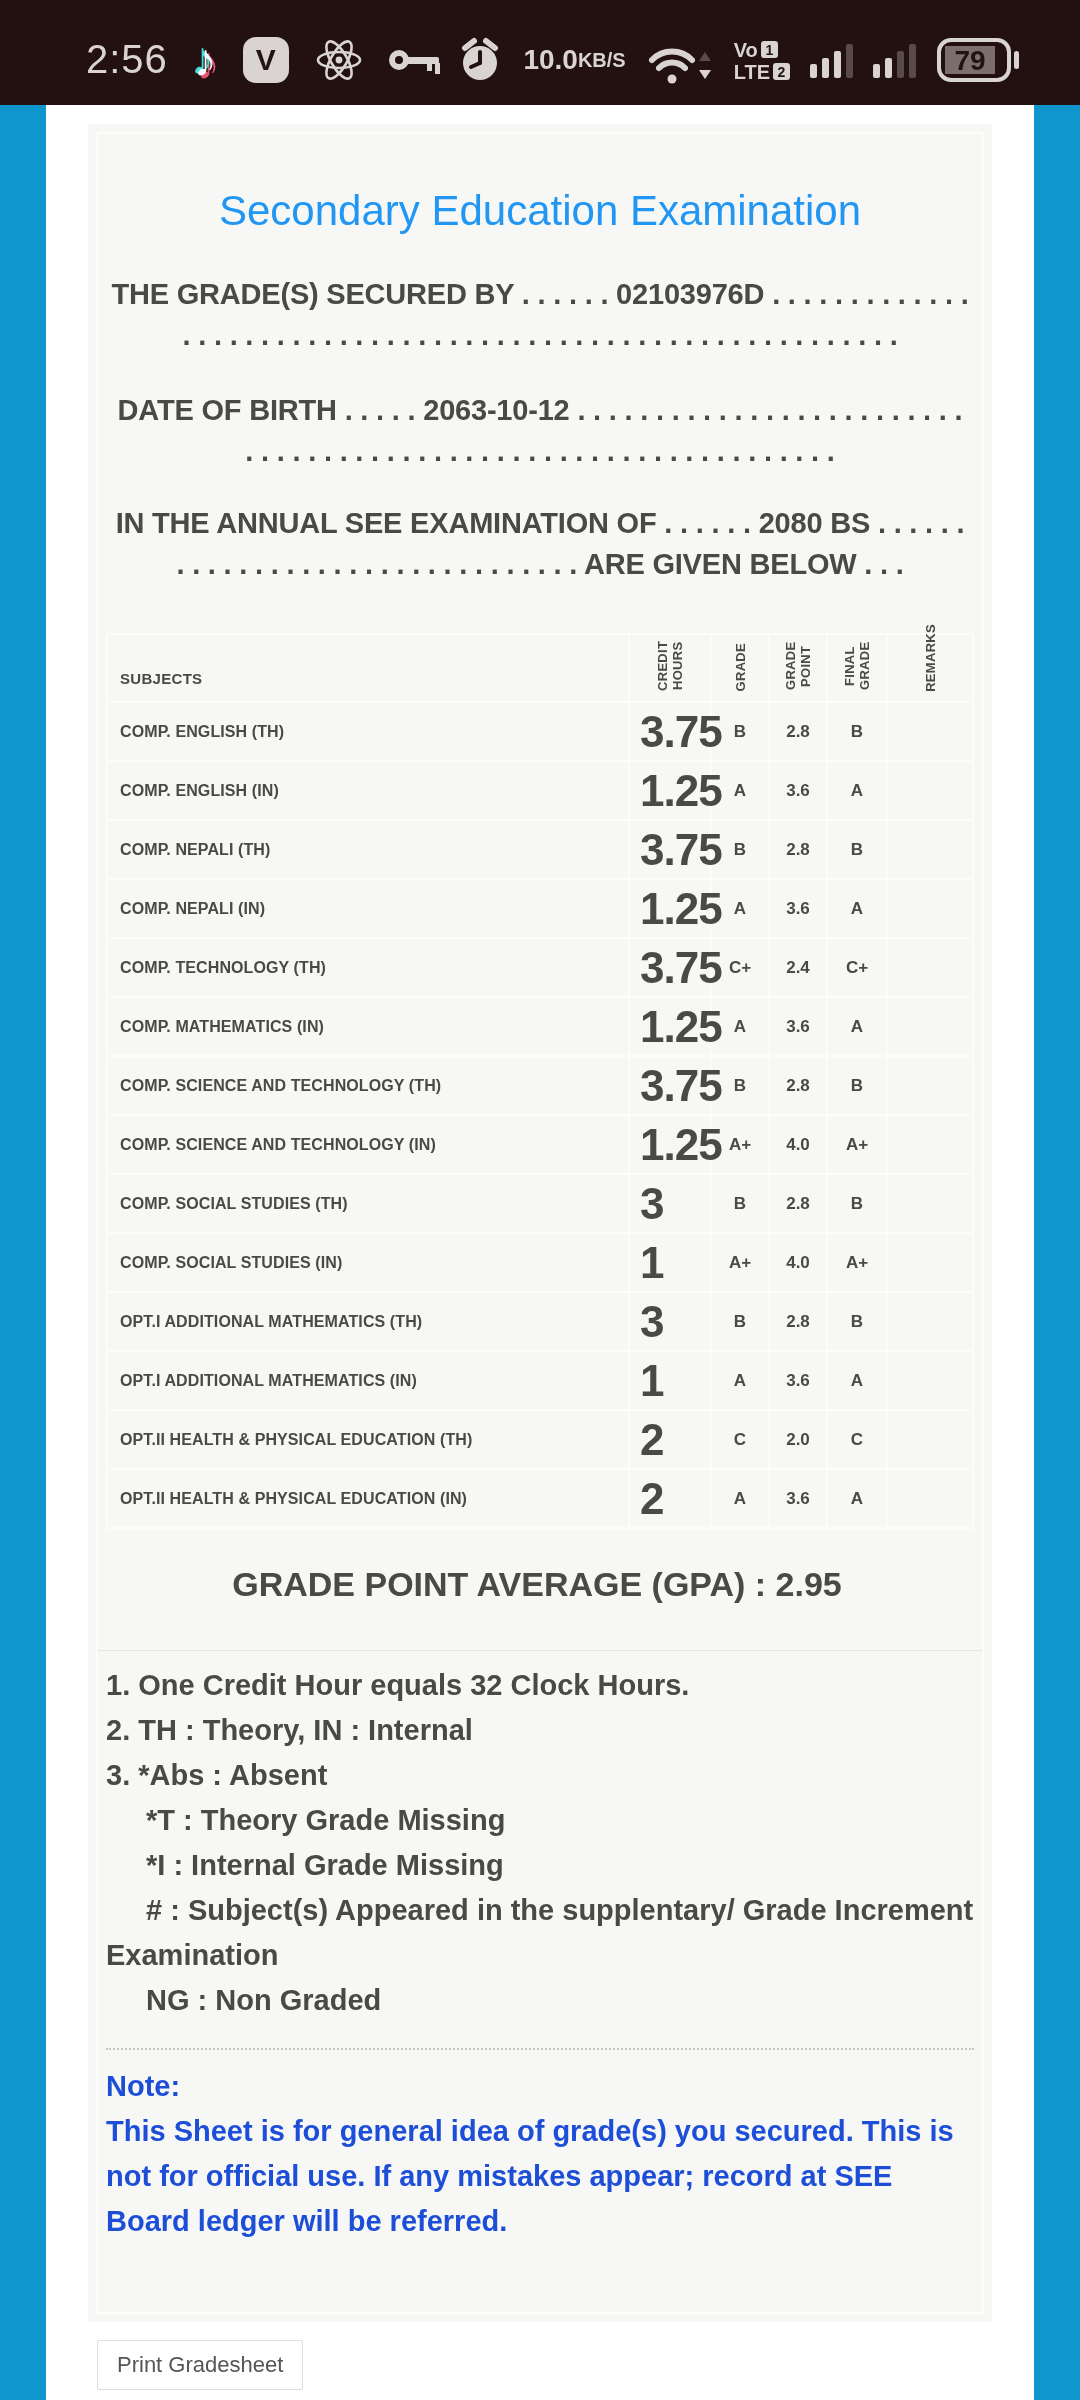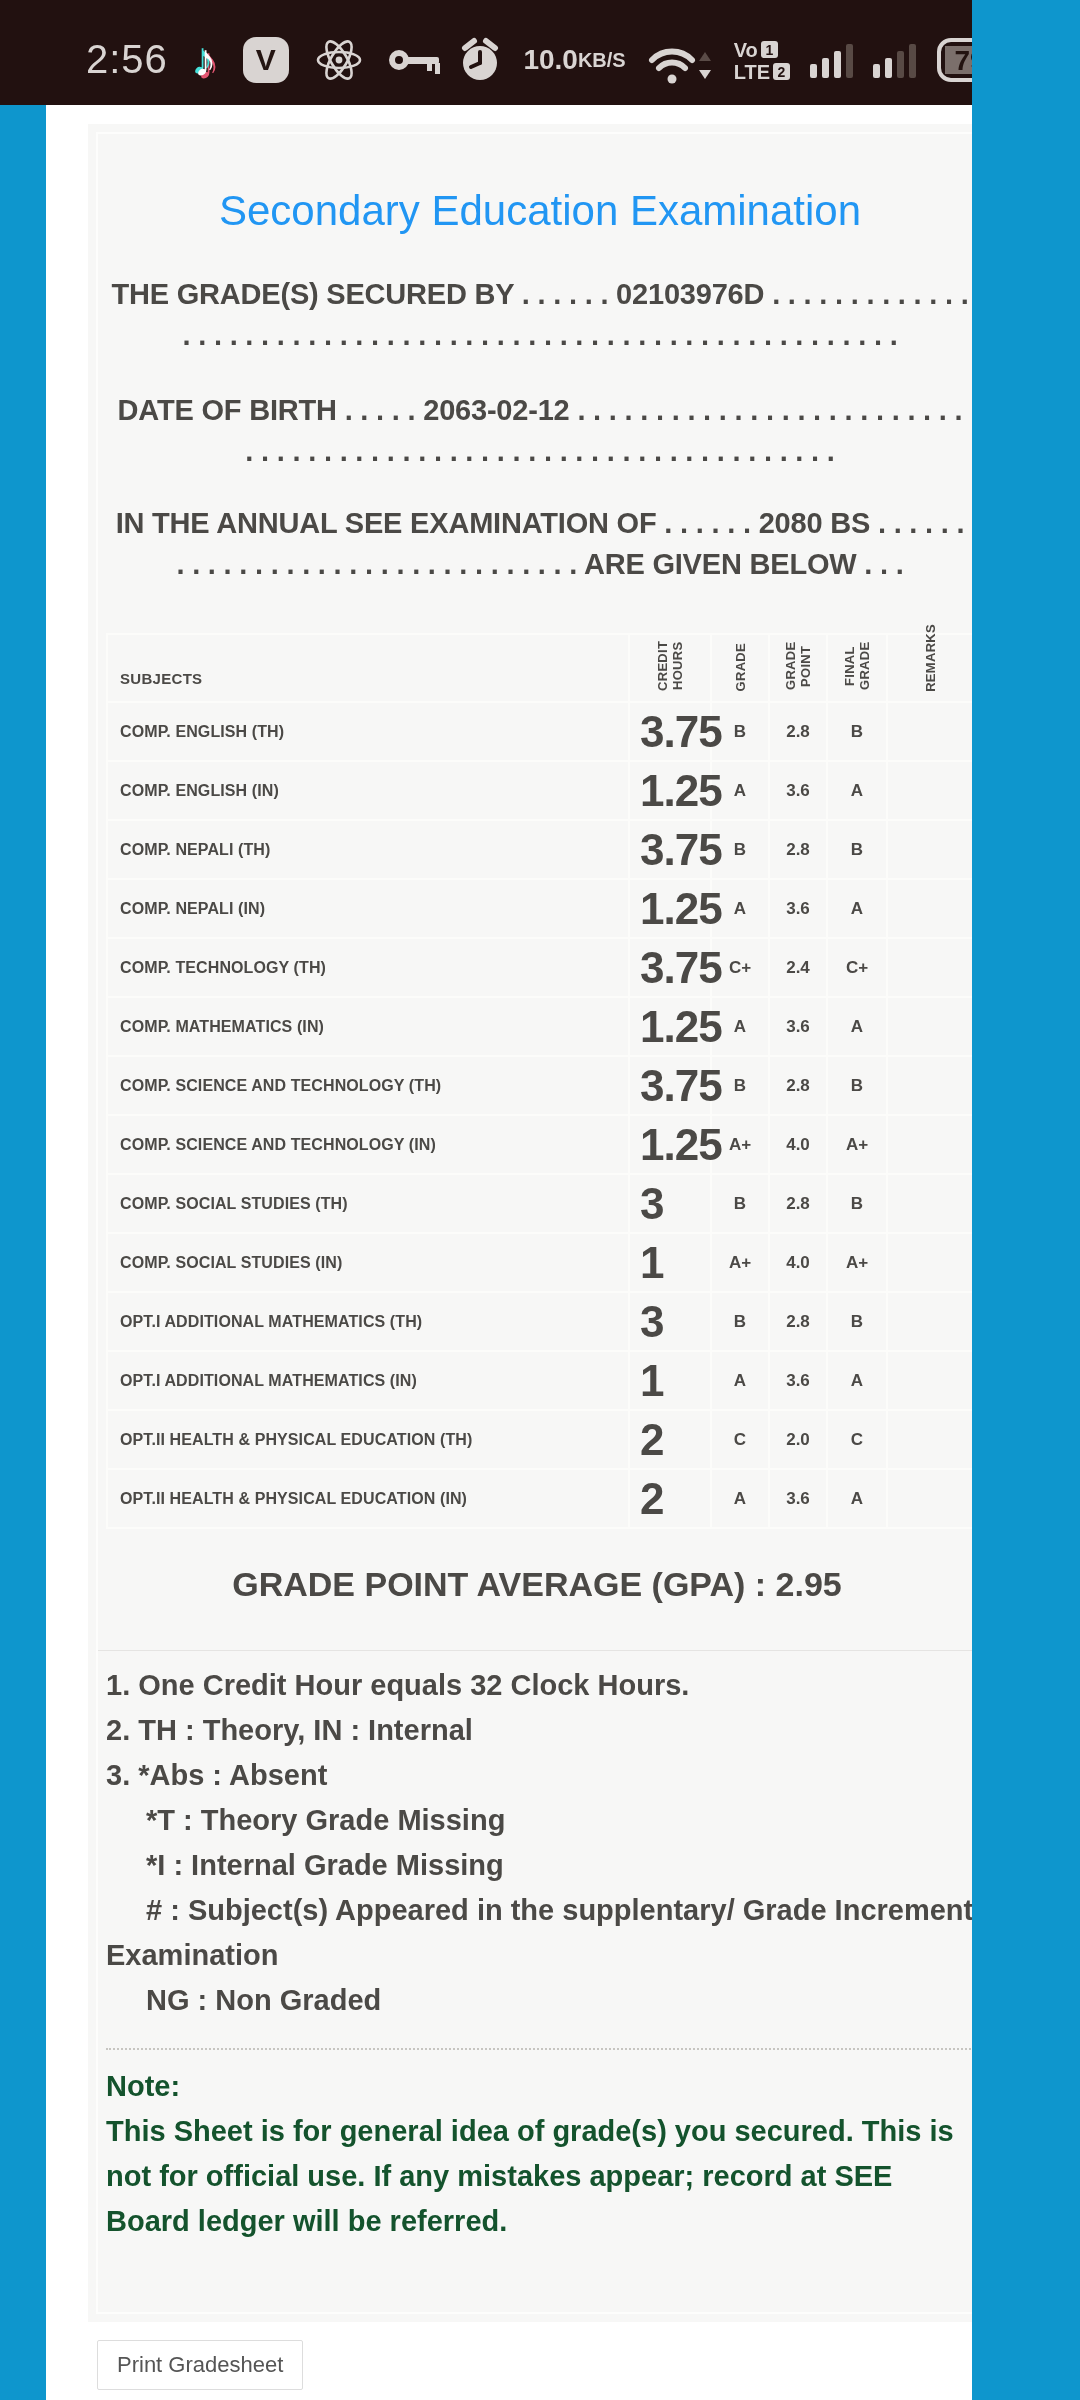--- a/index.html
+++ b/index.html
@@ -1,16 +1,16 @@
 <!DOCTYPE html>
 <html><head>
 <meta charset="utf-8">
 <style>
   html,body{margin:0;padding:0;background:#0e96cd;}
-  .screen{position:relative;width:972px;height:2400px;overflow:hidden;
+  .screen{position:relative;width:1080px;height:2400px;overflow:hidden;
           background:#0e96cd;font-family:"Liberation Sans",sans-serif;}
 
   
   .statusbar{position:absolute;top:0;left:0;width:1080px;height:105px;background:#221110;
              display:flex;align-items:center;justify-content:space-between;
              padding:14px 58px 0 86px;box-sizing:border-box;color:#d9d4d2;}
   .sb-left{display:flex;align-items:center;gap:26px;}
   .sb-time{font-size:40px;letter-spacing:1px;}
   .tiktok{font-size:46px;line-height:46px;color:#fdfdfd;
           text-shadow:-3px -2px 0 #45e0da, 3px 3px 0 #e35571;}
@@ -56,21 +56,21 @@
   .c-credit{text-align:left;padding-left:10px;font-size:44px;font-weight:700;letter-spacing:-1px;}
   .c-grade,.c-point,.c-final{text-align:center;font-size:17px;font-weight:700;}
 
   .gpa{margin-top:36px;text-align:center;padding-right:6px;font-size:34px;font-weight:700;color:#4b4946;}
 
   .notes{margin:46px -8px 0;border-top:1px solid #e5e4e2;padding:12px 8px 0;
          color:#4b4946;font-size:29px;font-weight:700;}
   .note-line{line-height:45px;}
   .note-line.indent{text-indent:40px;}
   .notebox{margin-top:25px;border-top:2px dotted #c7c5c1;padding-top:14px;
-           color:#14532d;font-size:29px;font-weight:700;}
+           color:#1d4ed8;font-size:29px;font-weight:700;}
   .notebox .nb{line-height:45px;}
 
   .print{display:block;margin:18px 0 0 51px;background:#ffffff;border:1px solid #dddddd;
          border-radius:2px;color:#555555;font-size:22px;padding:11px 19px;
          font-family:"Liberation Sans",sans-serif;cursor:pointer;}
 </style>
 </head>
 <body>
 
 <div class="screen">
@@ -149,21 +149,21 @@
     </div>
   </div>
 
   <div class="page">
     <div class="content">
       <div class="card">
         <div class="card-inner">
           <h1 class="title">Secondary Education Examination</h1>
 
           <p class="fill">THE GRADE(S) SECURED BY . . . . . . 02103976D . . . . . . . . . . . . . . . . . . . . . . . . . . . . . . . . . . . . . . . . . . . . . . . . . . . . . . . . . . .</p>
-          <p class="fill m2">DATE OF BIRTH . . . . . 2063-02-12 . . . . . . . . . . . . . . . . . . . . . . . . . . . . . . . . . . . . . . . . . . . . . . . . . . . . . . . . . . . . . . .</p>
+          <p class="fill m2">DATE OF BIRTH . . . . . 2063-10-12 . . . . . . . . . . . . . . . . . . . . . . . . . . . . . . . . . . . . . . . . . . . . . . . . . . . . . . . . . . . . . . .</p>
           <p class="fill m3">IN THE ANNUAL SEE EXAMINATION OF . . . . . . 2080 BS . . . . . . . . . . . . . . . . . . . . . . . . . . . . . . . . ARE GIVEN BELOW . . .</p>
 
           <table class="grades">
             <colgroup>
               <col>
                 <col style="width:82px">
                 <col style="width:58px">
               <col style="width:58px">
                 <col style="width:60px">
                 <col style="width:86px">

